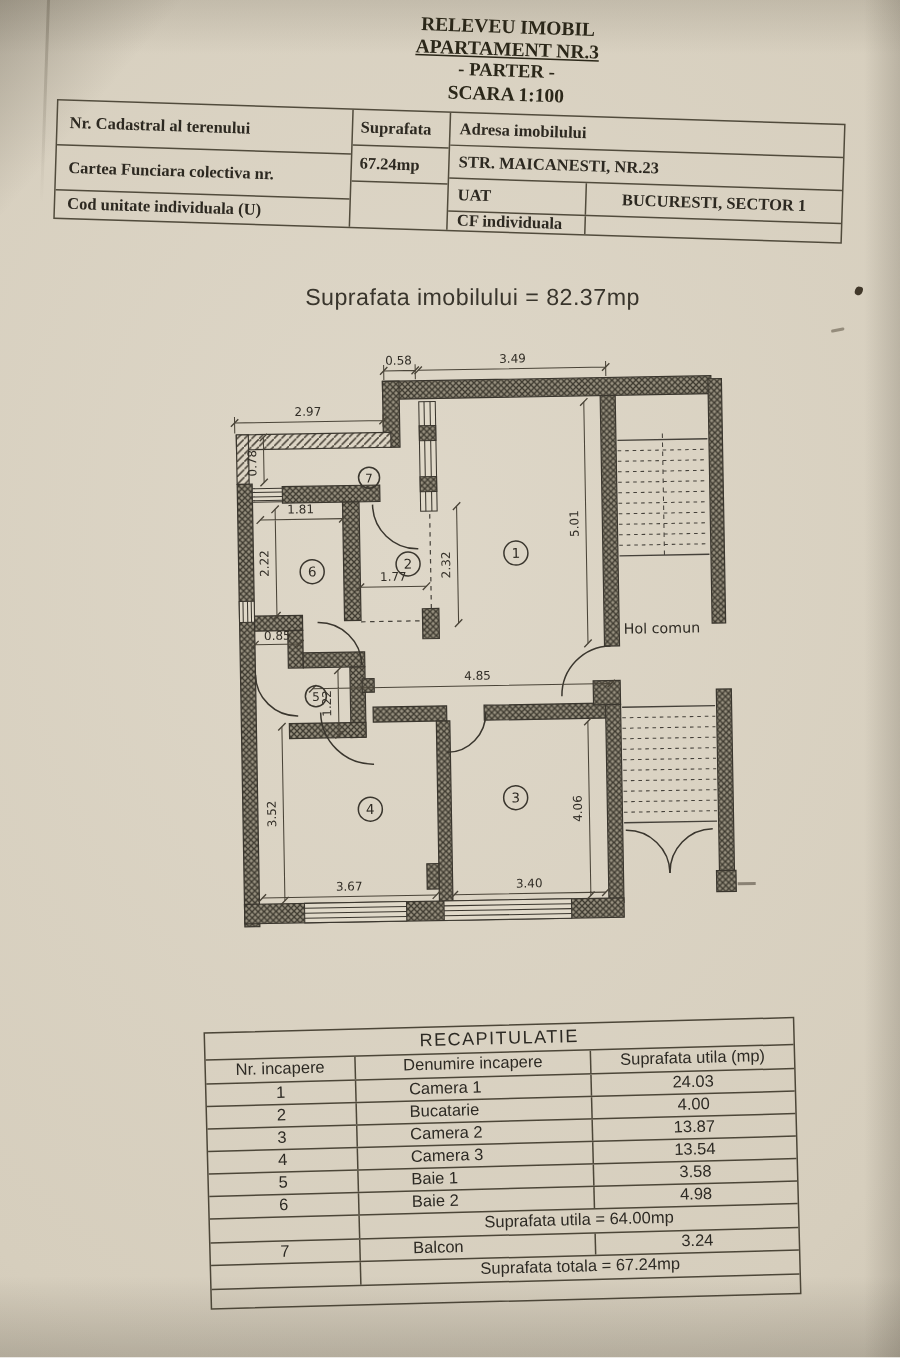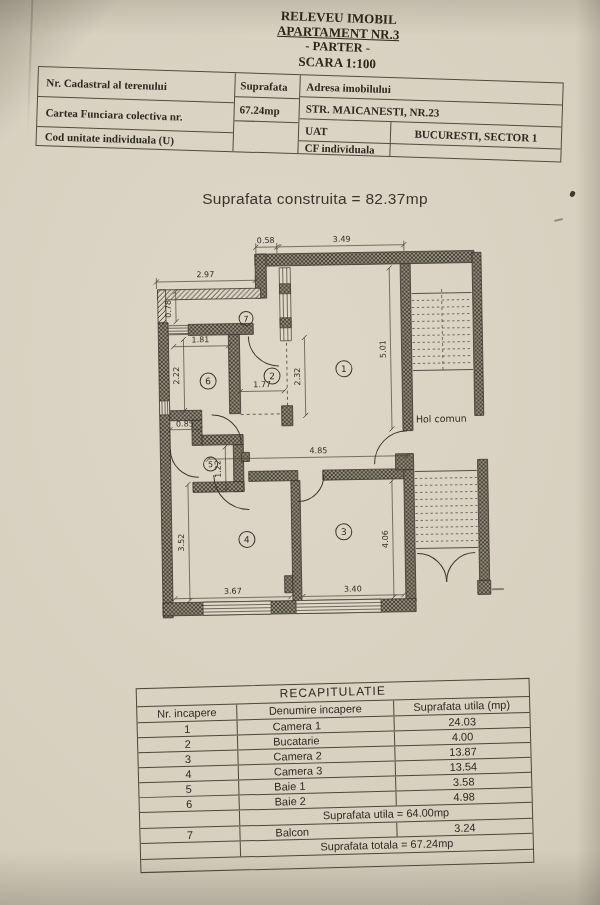--- a/index.html
+++ b/index.html
@@ -96,21 +96,21 @@
         <div class="lab">UAT</div>
         <div class="val">BUCURESTI, SECTOR 1</div>
       </div>
       <div class="row split">
         <div class="lab">CF individuala</div>
         <div class="val"></div>
       </div>
     </div>
   </div>
 
-  <div class="built">Suprafata construita = 82.37mp</div>
+  <div class="built">Suprafata imobilului = 82.37mp</div>
 
   <svg class="plan" width="370" height="410" viewBox="0 0 370 410" xmlns="http://www.w3.org/2000/svg">
     <defs>
       <pattern id="wallHatch" width="4" height="4" patternUnits="userSpaceOnUse">
         <rect width="4" height="4" fill="#97907f"></rect>
         <path d="M0,0 L4,4 M4,0 L0,4" stroke="#3e3a30" stroke-width="0.9"></path>
       </pattern>
       <pattern id="diagHatch" width="5" height="5" patternUnits="userSpaceOnUse">
         <rect width="5" height="5" fill="#ddd5c5"></rect>
         <path d="M0,5 L5,0" stroke="#4a4439" stroke-width="1"></path>

